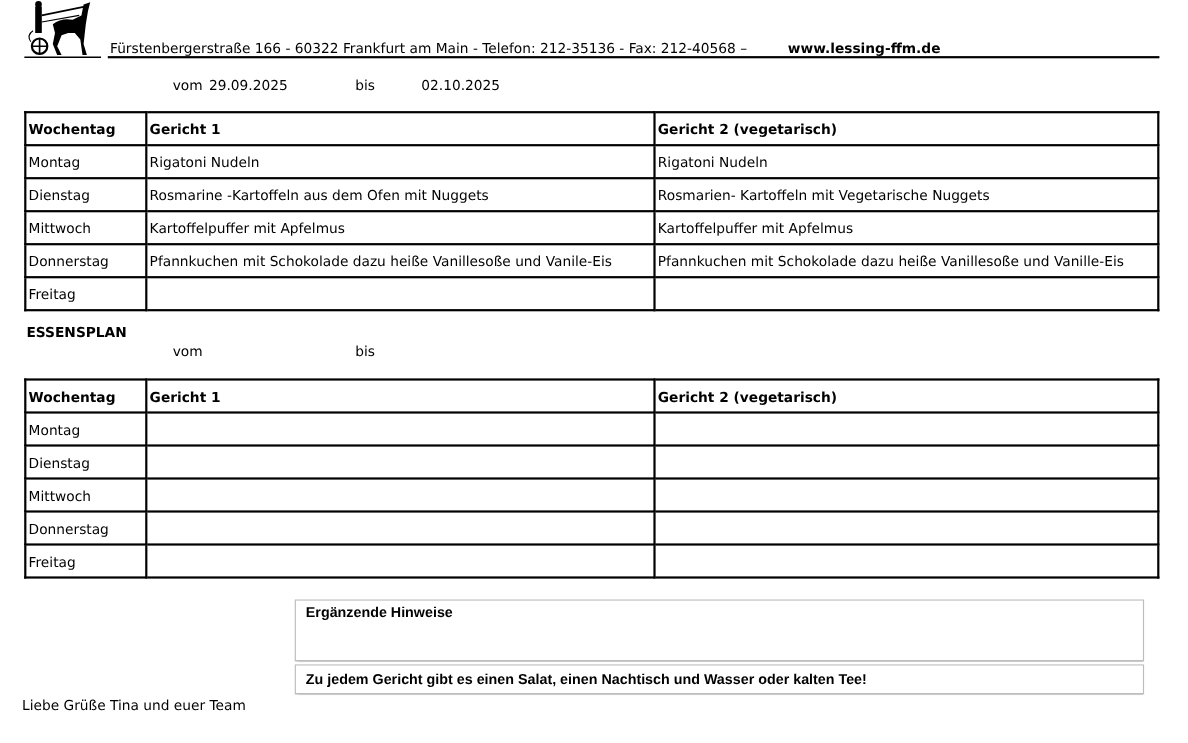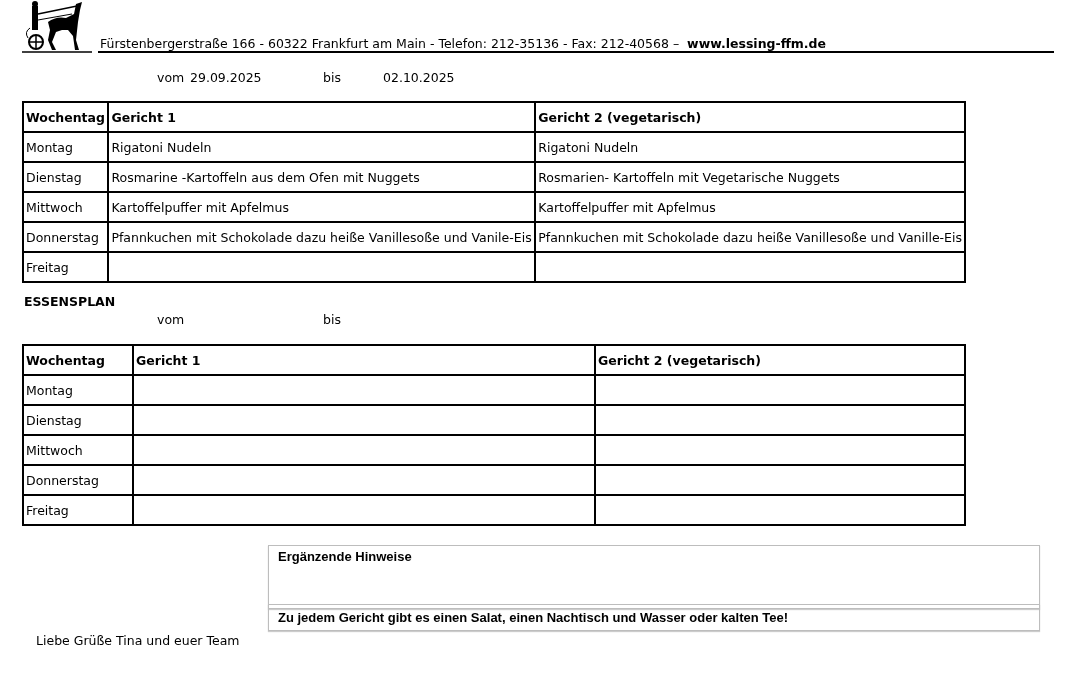--- a/index.html
+++ b/index.html
@@ -4,51 +4,51 @@
 <style>
   html, body { margin: 0; padding: 0; background: #ffffff; }
   body {
     width: 1080px; height: 675px; position: relative; overflow: hidden;
     font-family: "DejaVu Sans", sans-serif; color: #000;
   }
   .logo { position: absolute; left: 22px; top: 0px; width: 70px; height: 54px; }
   .header-line {
     position: absolute; left: 100px; top: 36px; font-size: 12.5px; white-space: nowrap;
   }
-  .header-line b { font-weight: bold; }
+  .header-line b { font-weight: bold; margin-left: 29px; }
   .rule { position: absolute; left: 98px; top: 51px; width: 956px; height: 2px; background: #000; }
 
   .daterow { position: absolute; top: 70px; font-size: 12.5px; }
 
   table.plan {
-    position: absolute; left: 22px; width: 944px;
+    position: absolute; left: 22px; width: 1032px;
     border-collapse: collapse; font-size: 12.5px;
   }
   table.plan td {
     border: 2px solid #000; height: 28px; padding: 0 2px; vertical-align: middle;
     white-space: nowrap;
   }
   table.plan td.h { font-weight: bold; }
   table.plan col.c1 { width: 110px; }
   table.plan col.c2 { width: 462px; }
 
   .essensplan-label { position: absolute; left: 24px; top: 294px; font-size: 12.5px; font-weight: bold; }
   .vom2 { position: absolute; left: 157px; top: 312px; font-size: 12.5px; }
   .bis2 { position: absolute; left: 323px; top: 312px; font-size: 12.5px; }
 
   .notes {
     position: absolute; left: 268px; width: 772px; border: 1px solid #bdbdbd;
     box-shadow: 0 1px 1px #ccc; font-family: "Liberation Sans", sans-serif;
     font-size: 13px; line-height: 16px; padding: 3px 9px 4px 9px; box-sizing: border-box;
   }
-  .notes-1 { top: 545px; height: 64px; }
+  .notes-1 { top: 545px; height: 56px; }
   .notes-2 { top: 604px; height: 27px; font-weight: bold; padding-top: 5px; }
   .notes b { font-weight: bold; }
 
-  .signoff { position: absolute; left: 36px; top: 633px; font-size: 12.5px; }
+  .signoff { position: absolute; left: 20px; top: 633px; font-size: 12.5px; }
 </style>
 </head>
 <body>
 
 <svg class="logo" viewBox="0 0 70 54">
   <line x1="0" y1="52" x2="70" y2="52" stroke="#000" stroke-width="1.5"></line>
   <circle cx="14" cy="42" r="7" fill="none" stroke="#000" stroke-width="2"></circle>
   <line x1="14" y1="35" x2="14" y2="49" stroke="#000" stroke-width="1.5"></line>
   <line x1="7" y1="42" x2="21" y2="42" stroke="#000" stroke-width="1.5"></line>
   <rect x="10" y="6" width="6" height="24" fill="#000"></rect>

